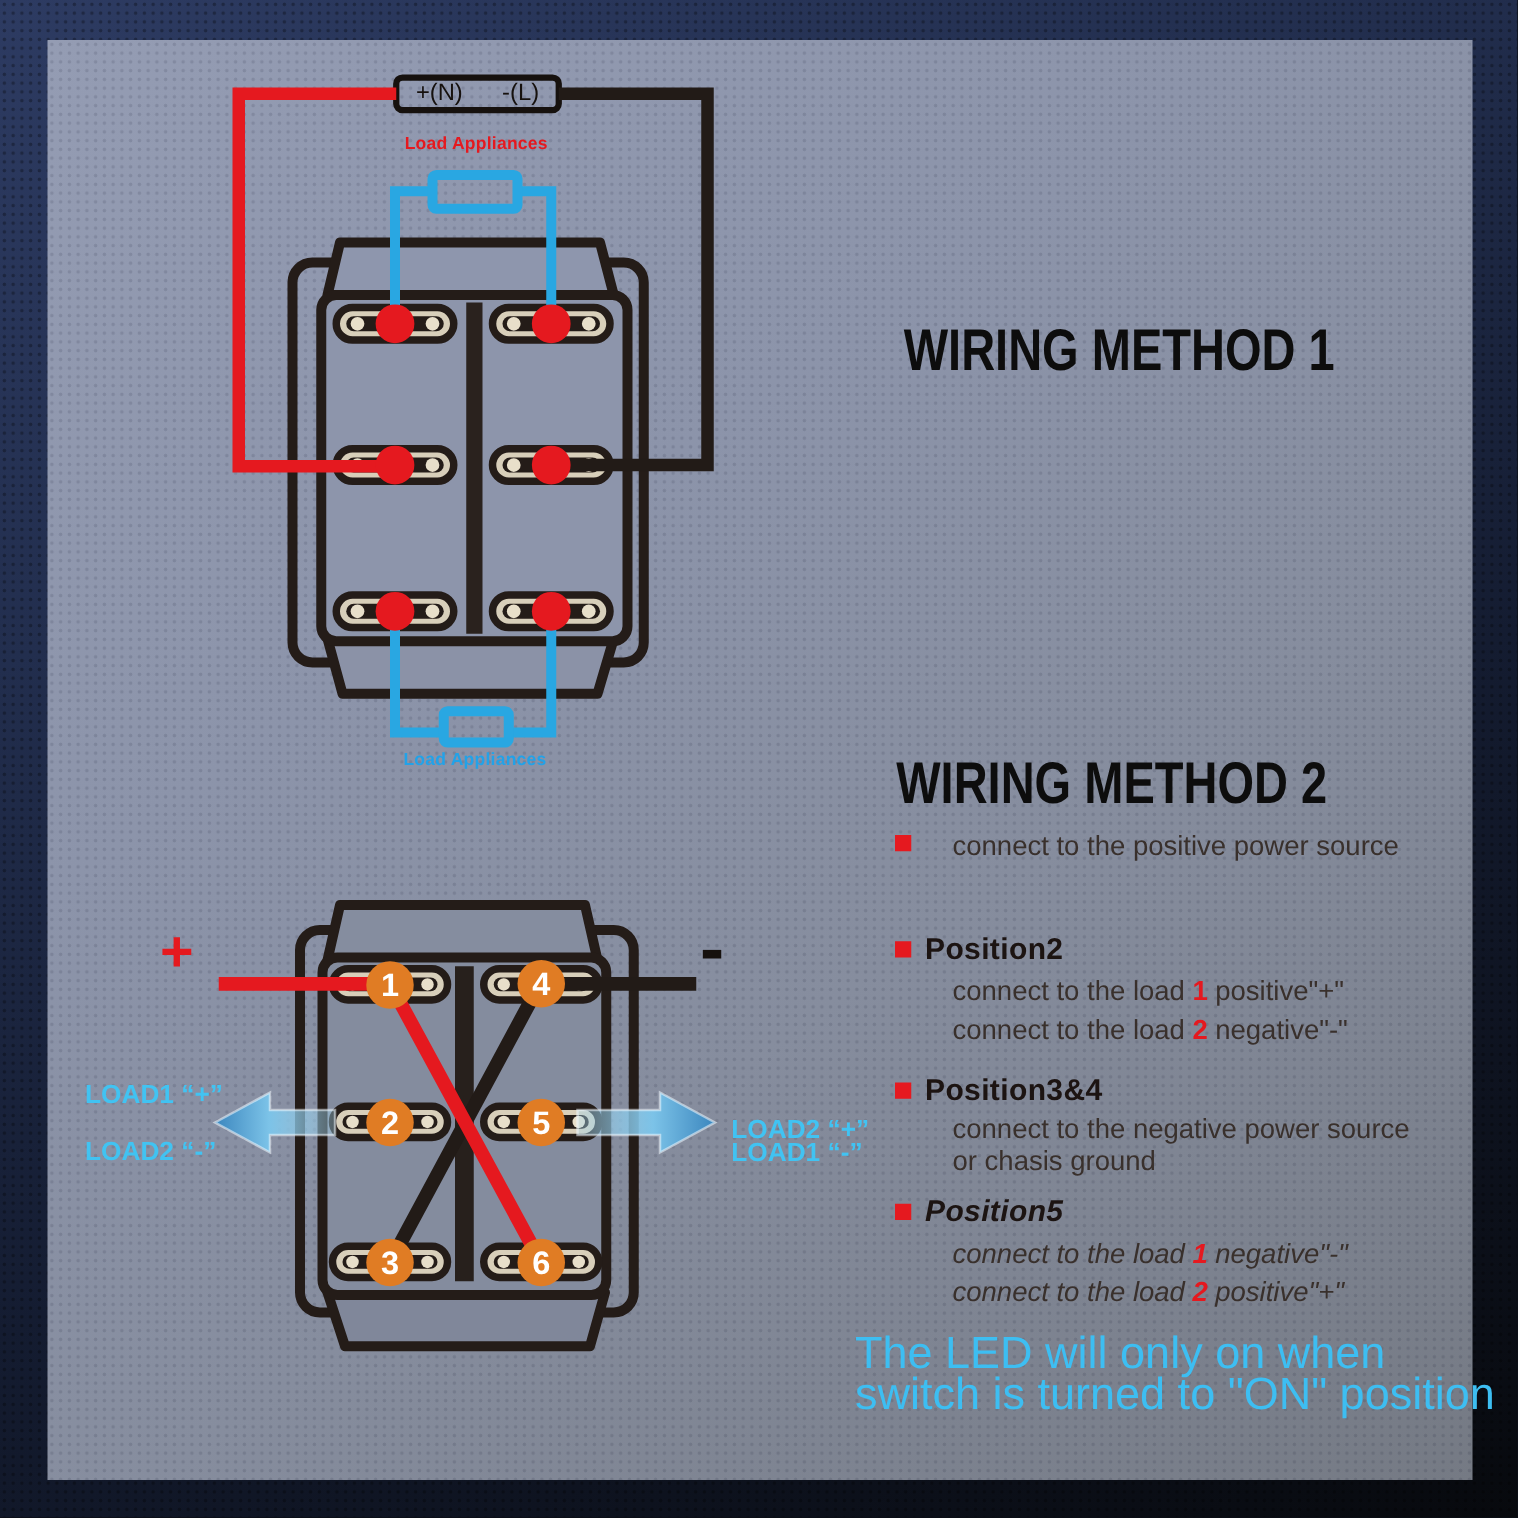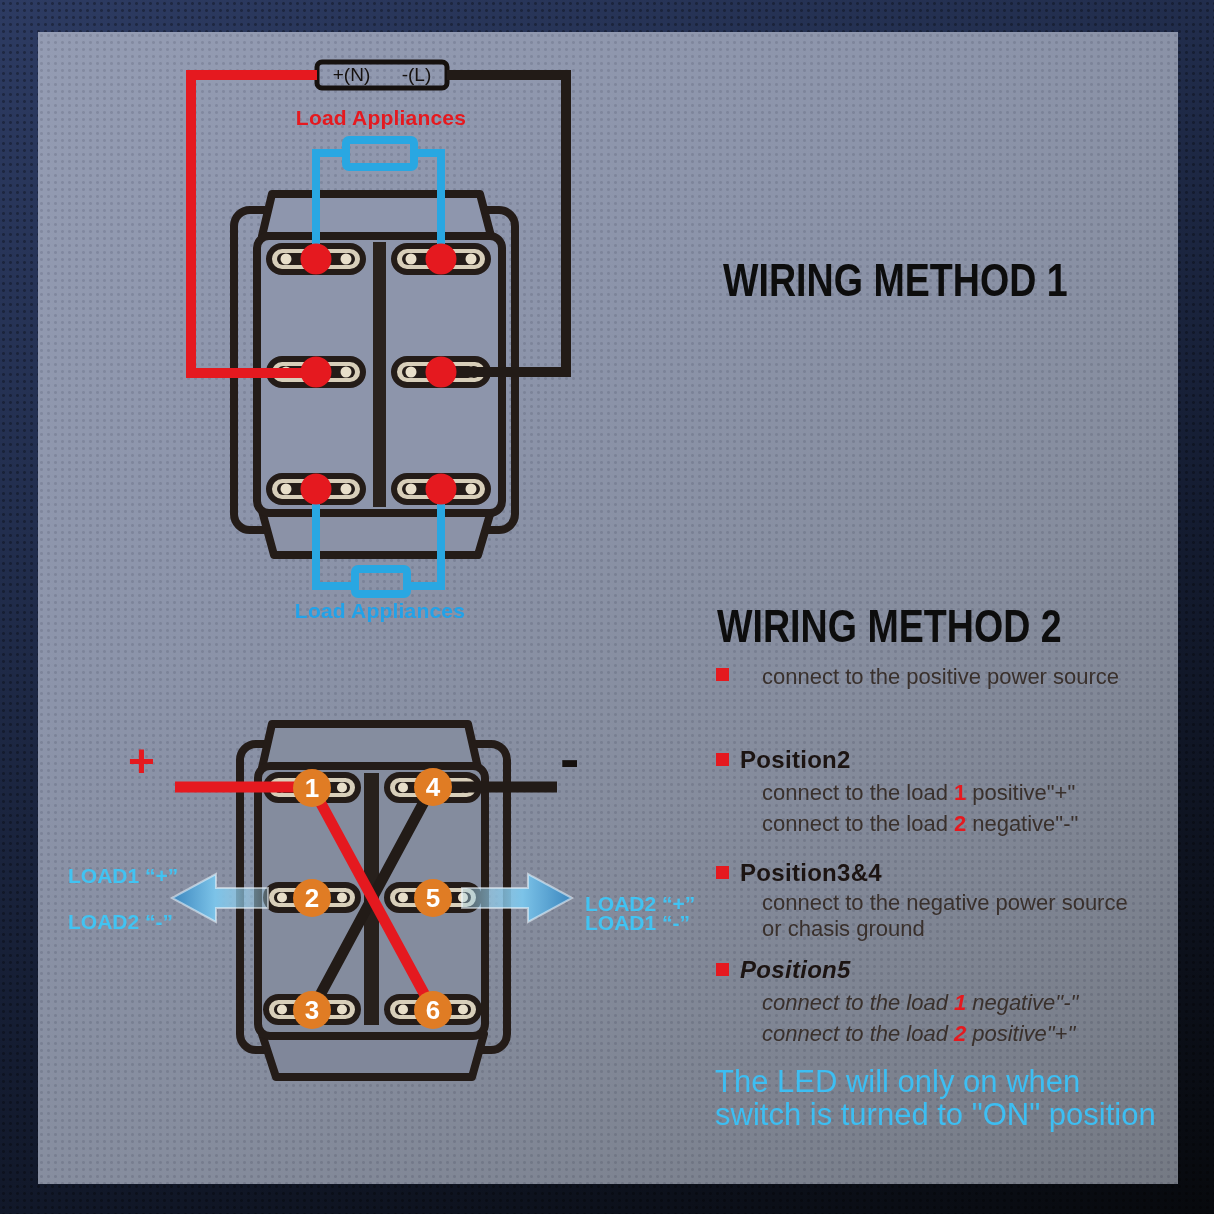--- a/index.html
+++ b/index.html
@@ -21,31 +21,31 @@
     content:"";position:absolute;inset:0;
     background-image:radial-gradient(circle, rgba(12,16,38,0.12) 1.2px, transparent 1.7px);
     background-size:7px 7px;pointer-events:none;
   }
   svg.diagram{position:absolute;left:0;top:0;}
   .abs{position:absolute;}
   
   .pbox-labels{left:317px;top:62px;width:130px;height:26px;display:flex;align-items:center;justify-content:space-around;
     font-size:19px;color:#16110e;}
   
-  .load-label{font-weight:bold;font-size:21px;text-align:center;letter-spacing:0.2px;}
+  .load-label{font-weight:bold;font-size:14px;text-align:center;letter-spacing:0.2px;}
   .load-top{left:290px;top:106px;width:182px;color:#e5191f;}
   .load-bottom{left:285px;top:599px;width:190px;color:#22a2e8;}
   
   .wm-title{font-weight:900;font-size:47px;color:#0d0d0d;transform:scaleX(0.80);transform-origin:left top;
     letter-spacing:0px;white-space:nowrap;}
   .wm1-title{left:723px;top:252px;}
   .wm2-title{left:717px;top:598px;}
   .cyan-note{color:#3dbef2;font-size:26px;line-height:30px;white-space:nowrap;}
   .wm1-note{left:723px;top:315px;}
-  .wm2-note{left:715px;top:1065px;font-size:31px;line-height:33px;}
+  .wm2-note{left:684px;top:1065px;font-size:36px;line-height:33px;}
   
   .m2-item{left:716px;width:470px;}
   .m2-item .bullet{position:absolute;left:0;top:7px;width:13px;height:13px;background:#e5191f;}
   .m2-item .content{margin-left:24px;}
   .m2-label{font-weight:bold;font-size:24px;color:#1c1412;margin-bottom:3px;letter-spacing:0.3px;}
   .ln{font-size:22px;color:#39302c;line-height:31px;white-space:nowrap;margin-left:22px;}
   .ln.tight{line-height:26px;}
   .ln .num{color:#e5191f;font-weight:bold;margin:0 6px;}
   
   .plus-sign{left:128px;top:738px;color:#e5191f;font-size:46px;font-weight:bold;line-height:46px;}

